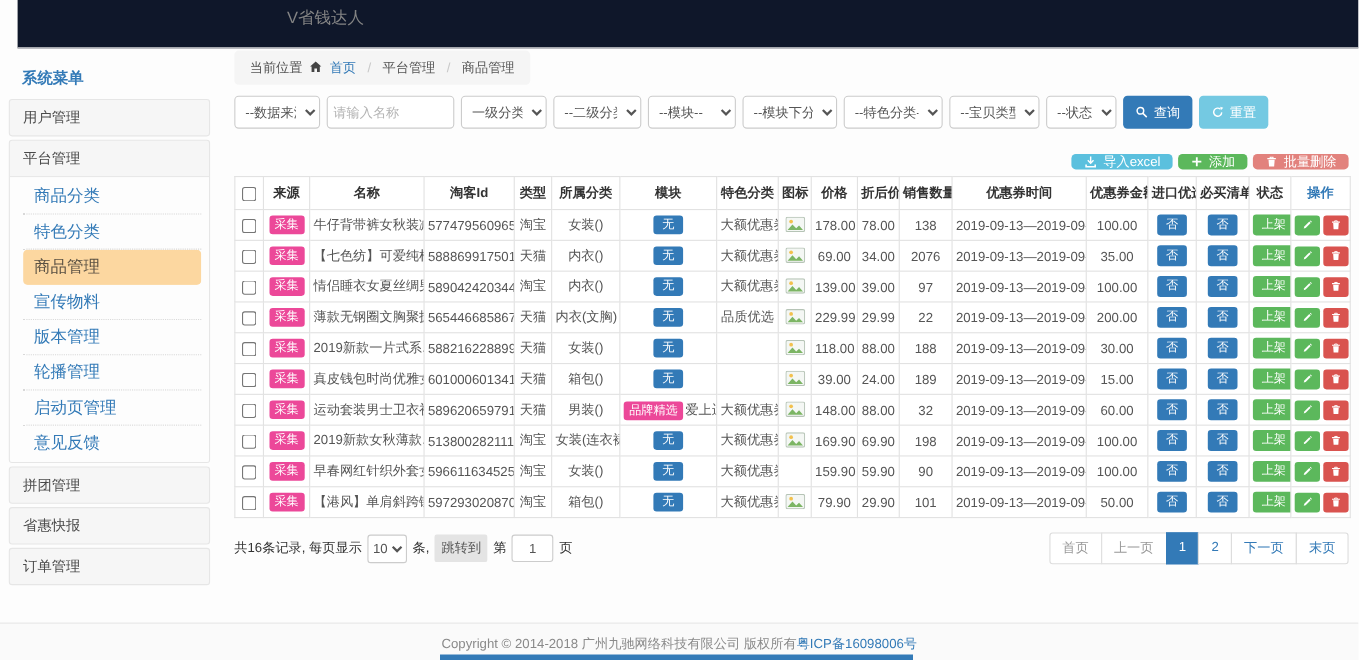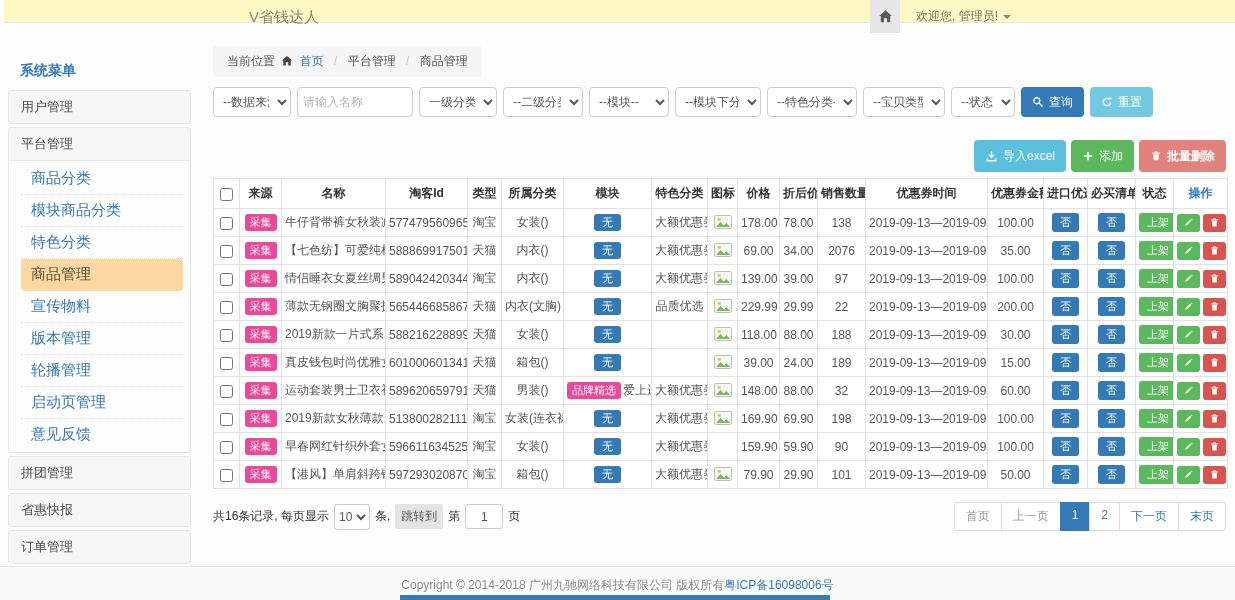--- a/index.html
+++ b/index.html
@@ -3,21 +3,21 @@
 <meta charset="utf-8">
 <style>
   * { box-sizing: border-box; }
   html,body { margin:0; padding:0; }
   body {
     width:1235px; height:600px; position:relative; overflow:hidden;
     background:#fdfdfd; color:#333;
     font-family:"Liberation Sans","DejaVu Sans",sans-serif; font-size:12px;
   }
   
-  .topbar { position:absolute; top:0; left:4px; right:0; height:23px; background:#fef9c3; border-bottom:1px solid #e7e7e7; }
+  .topbar { position:absolute; top:0; left:16px; right:0; height:44px; background:#0f172a; border-bottom:1px solid #e7e7e7; }
   .brand { position:absolute; left:245px; top:0; line-height:33px; font-size:15px; color:#848484; }
   .topbar-right { position:absolute; left:866px; top:0; height:33px; display:flex; align-items:center; }
   .home-box { width:30px; height:33px; background:#e7e7e7; display:flex; align-items:center; justify-content:center; cursor:pointer; }
   .welcome { margin-left:16px; color:#737373; display:flex; align-items:center; gap:5px; cursor:pointer; }
   .caret { width:0; height:0; border-left:4px solid transparent; border-right:4px solid transparent; border-top:4px solid #888; }
   
   .sidebar { position:absolute; left:8px; top:55px; width:183px; z-index:1; }
   .sb-title { color:#337ab7; font-weight:bold; font-size:14px; padding:7px 12px 10px; }
   .sb-group { margin-bottom:3px; border:1px solid #e6e6e6; border-radius:3px; background:#f6f6f6; overflow:hidden; }
   .sb-group-head { padding:7px 12px; font-size:13px; color:#4a4a4a; cursor:pointer; }
@@ -32,23 +32,23 @@
   .breadcrumb .sep { color:#c8c8c8; margin:0 7px; }
   .ic { display:inline-flex; align-items:center; vertical-align:-2px; }
   .filters { display:flex; align-items:center; gap:6px; }
   .filter-select,.filter-input { height:30px; border:1px solid #ccc; border-radius:4px; font-size:12px; color:#555; background:#fff; padding:0 5px; font-family:inherit; }
   .filter-input::placeholder { color:#b3b3b3; }
   .btn { display:inline-flex; align-items:center; gap:5px; border:none; border-radius:4px; color:#fff; font-size:12px; padding:0 11px; height:30px; cursor:pointer; font-family:inherit; white-space:nowrap; }
   .btn-primary { background:#337ab7; }
   .btn-info { background:#5bc0de; }
   .btn-info-soft { background:#74c9e2; }
   .btn-success { background:#5cb85c; }
-  .btn-danger-soft { background:#e2827d;font-weight:bold; }
+  .btn-danger-soft { background:#e2827d; }
   .actions { display:flex; justify-content:flex-end; gap:5px; margin:23px 0 6px; }
-  .actions .btn { height:32px; }
+  .actions .btn { height:14px; }
   
   table.grid { width:100%; border-collapse:collapse; table-layout:fixed; background:#fff; }
   .grid th,.grid td { border:1px solid #e2e2e2; text-align:center; padding:4px 3px; font-size:12px; overflow:hidden; white-space:nowrap; }
   .grid th { color:#333; font-weight:bold; padding:6px 3px; }
   .grid td { color:#555; }
   .grid th.op-head { color:#337ab7; }
   .badge { display:inline-block; border-radius:3px; color:#fff; font-size:11px; padding:3px 5px; line-height:1; }
   .badge-warning { background:#ec4899; }
   .badge-primary { background:#337ab7; padding:3px 8px; }
   .module-text { margin-left:2px; color:#555; }
@@ -74,46 +74,32 @@
   
   .footer { position:absolute; left:0; right:0; bottom:0; height:34px; background:#fafafa; border-top:1px solid #e7e7e7; text-align:center; padding-top:10px; font-size:12px; color:#8a8a8a; z-index:2; }
   .footer a { color:#337ab7; text-decoration:none; cursor:pointer; }
   .bottom-bar { position:absolute; left:400px; bottom:0; width:430px; height:5px; background:#337ab7; z-index:3; }
 </style>
 </head>
 <body>
 
 <div class="topbar">
   <div class="brand">V省钱达人</div>
-  <div class="topbar-right">
-    <div class="home-box">
-      <span class="ic">
-          <svg width="15" height="15" viewBox="0 0 16 16" fill="#5a5a5a" style="color:#5a5a5a">
-            <path d="M8 1.2 14.8 7.4 13 7.4 13 14 9.6 14 9.6 9.8 6.4 9.8 6.4 14 3 14 3 7.4 1.2 7.4Z"></path>
-          </svg>
-        </span>
-    </div>
-    <div class="welcome">
-      <span>欢迎您, 管理员!</span>
-      <span class="caret"></span>
-    </div>
-  </div>
 </div>
 
 <div class="sidebar">
   <div class="sb-title">系统菜单</div>
   <div id="sb-groups">
       <div class="sb-group">
         <div class="sb-group-head">用户管理</div>
       </div>
       <div class="sb-group">
         <div class="sb-group-head">平台管理</div>
         <div class="sb-sub-list">
           <div class="sb-sub-item">商品分类</div>
-          <div class="sb-sub-item">模块商品分类</div>
           <div class="sb-sub-item">特色分类</div>
           <div class="sb-sub-item active">商品管理</div>
           <div class="sb-sub-item">宣传物料</div>
           <div class="sb-sub-item">版本管理</div>
           <div class="sb-sub-item">轮播管理</div>
           <div class="sb-sub-item">启动页管理</div>
           <div class="sb-sub-item">意见反馈</div>
         </div>
       </div>
       <div class="sb-group">

